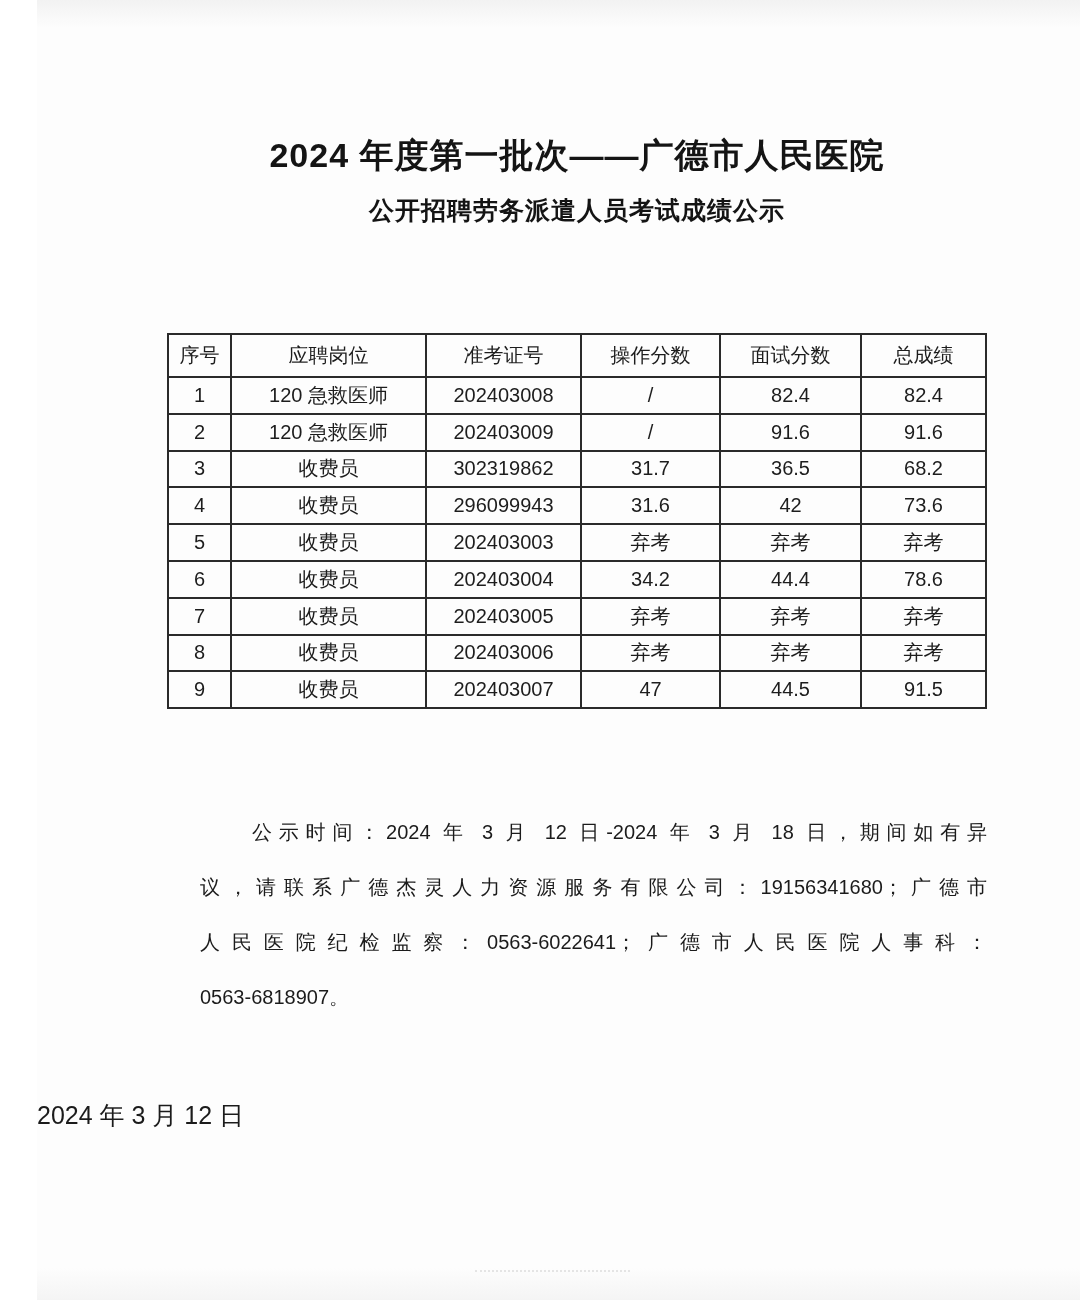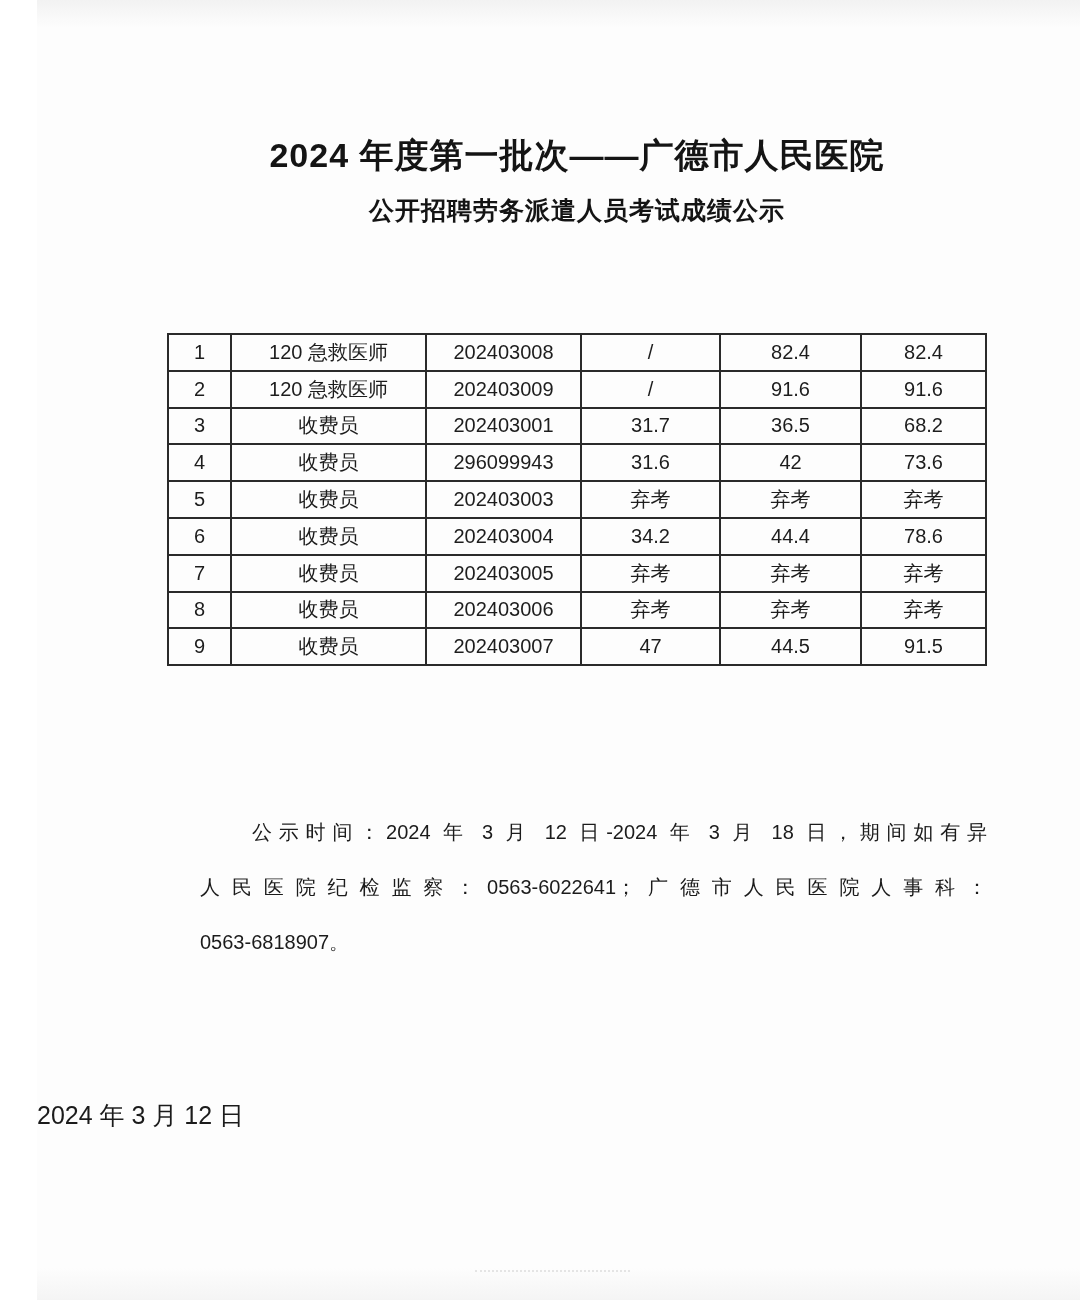--- a/index.html
+++ b/index.html
@@ -106,20 +106,28 @@
   <table class="score-table">
     <colgroup>
       <col style="width:63px">
       <col style="width:195px">
       <col style="width:155px">
       <col style="width:139px">
       <col style="width:141px">
       <col style="width:125px">
     </colgroup>
     <thead>
+      <tr class="header-row">
+        <th>序号</th>
+        <th>应聘岗位</th>
+        <th>准考证号</th>
+        <th>操作分数</th>
+        <th>面试分数</th>
+        <th>总成绩</th>
+      </tr>
     </thead>
     <tbody>
         <tr>
           <td>1</td>
           <td>120 急救医师</td>
           <td>202403008</td>
           <td>/</td>
           <td>82.4</td>
           <td>82.4</td>
         </tr>
@@ -127,21 +135,21 @@
           <td>2</td>
           <td>120 急救医师</td>
           <td>202403009</td>
           <td>/</td>
           <td>91.6</td>
           <td>91.6</td>
         </tr>
         <tr>
           <td>3</td>
           <td>收费员</td>
-          <td>202403001</td>
+          <td>302319862</td>
           <td>31.7</td>
           <td>36.5</td>
           <td>68.2</td>
         </tr>
         <tr>
           <td>4</td>
           <td>收费员</td>
           <td>296099943</td>
           <td>31.6</td>
           <td>42</td>
@@ -185,20 +193,21 @@
           <td>202403007</td>
           <td>47</td>
           <td>44.5</td>
           <td>91.5</td>
         </tr>
       </tbody>
   </table>
 
   <div class="notice">
     <div class="n-line first">公示时间：2024 年 3 月 12 日-2024 年 3 月 18 日，期间如有异</div>
+    <div class="n-line">议，请联系广德杰灵人力资源服务有限公司：19156341680；广德市</div>
     <div class="n-line">人民医院纪检监察：0563-6022641；广德市人民医院人事科：</div>
     <div class="n-line last">0563-6818907。</div>
   </div>
 
   <div class="sign-date">2024 年 3 月 12 日</div>
 
   <div class="scan-artifact"></div>
 
 </div>
 

